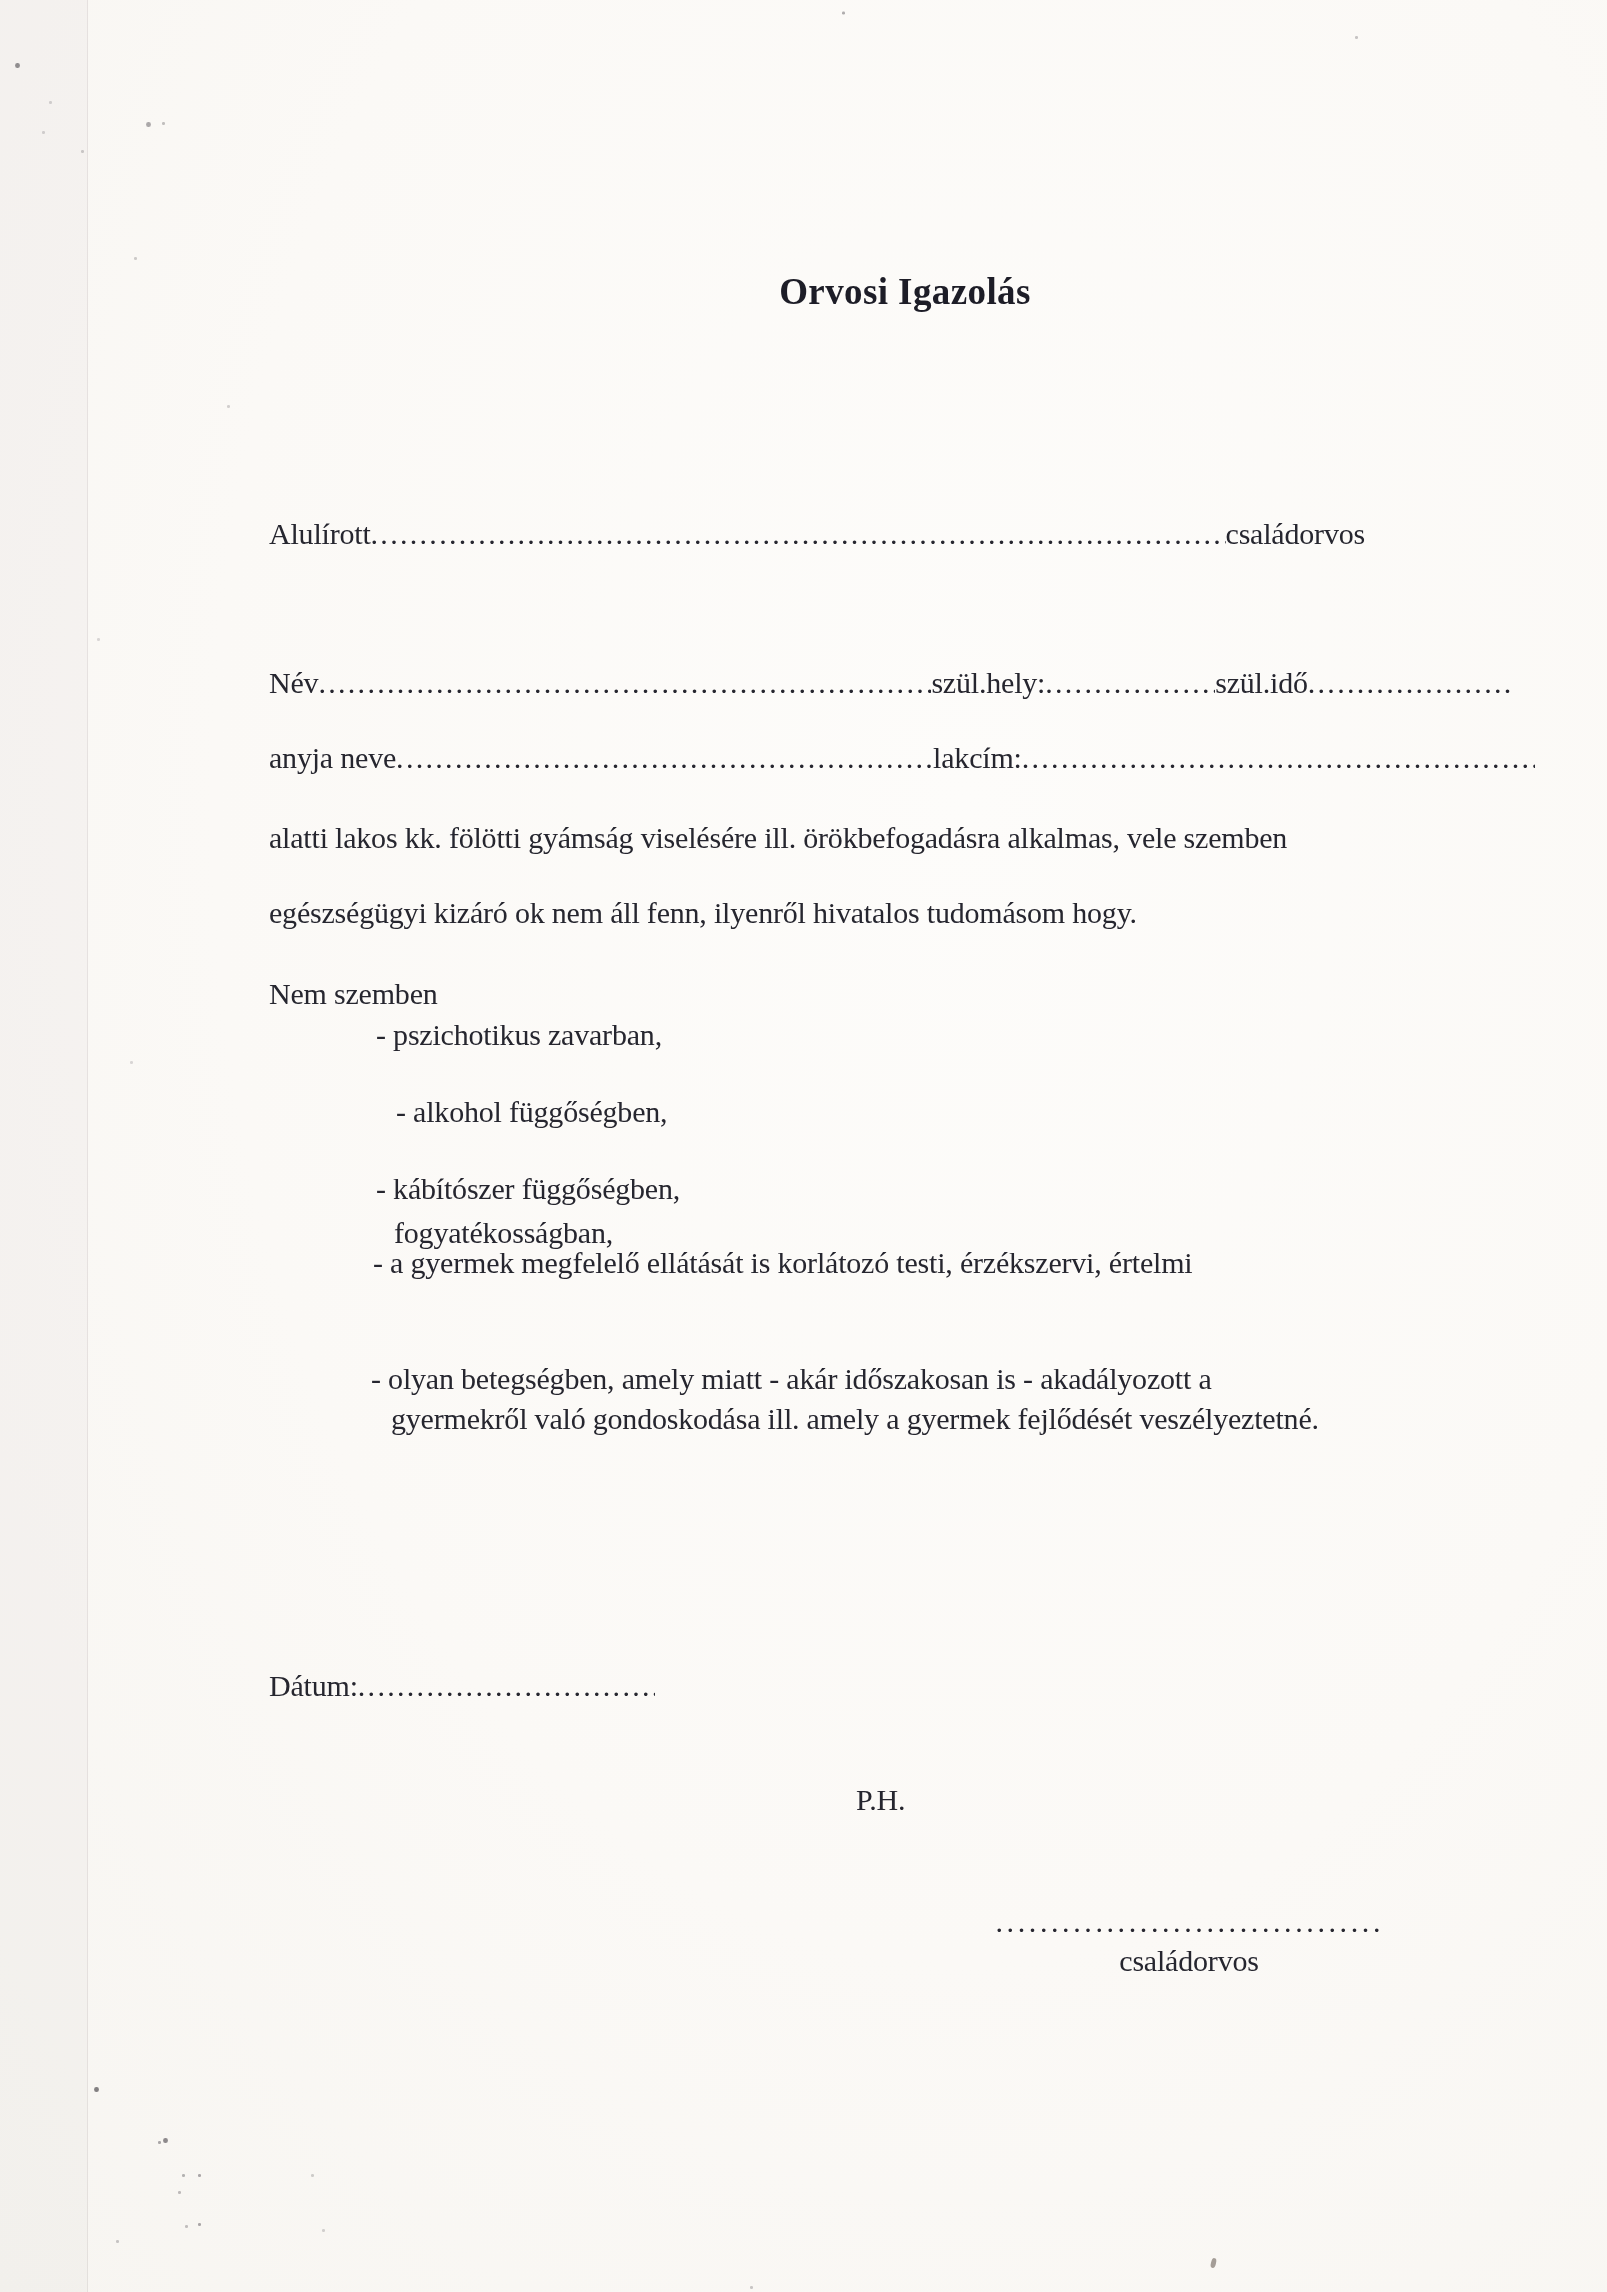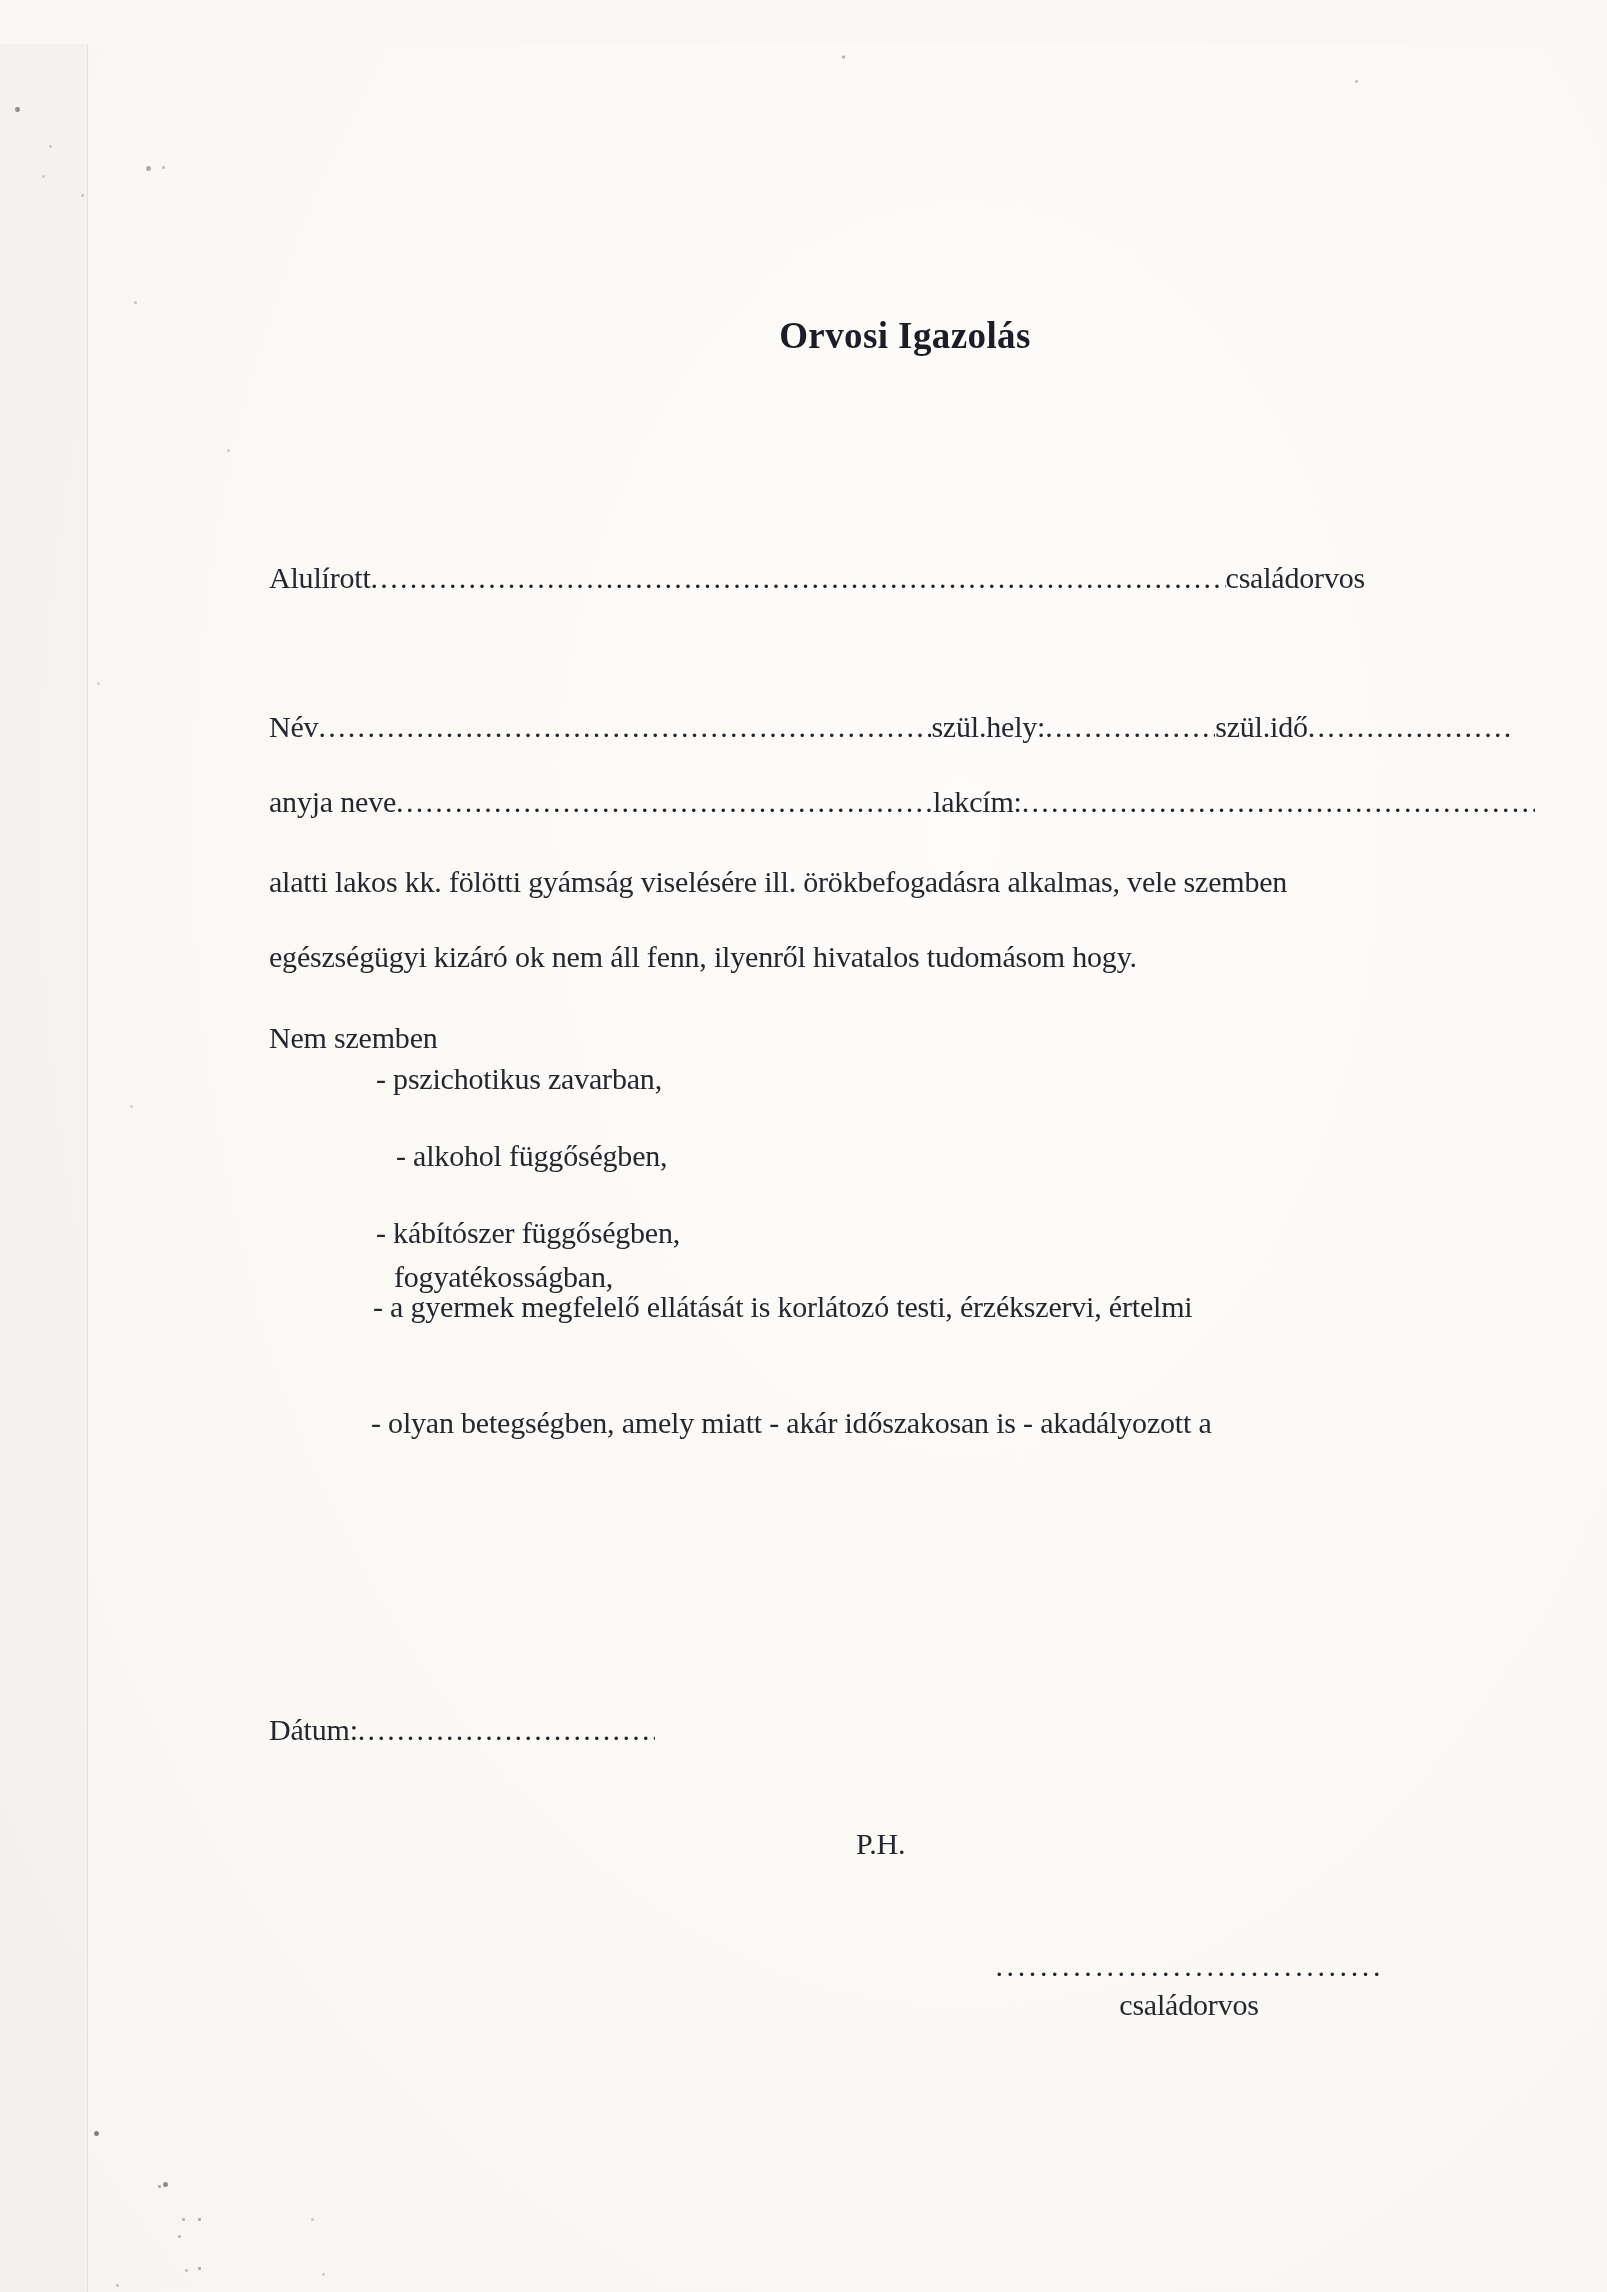--- a/index.html
+++ b/index.html
@@ -5,21 +5,20 @@
   html,body{margin:0;padding:0}
   body{
     width:1608px;height:2293px;position:relative;overflow:hidden;
     font-family:"Liberation Serif", "DejaVu Serif", serif;
     color:#26262f;
     background:#faf8f5;
   }
   .sheet{
     position:absolute;inset:0;
     background:radial-gradient(ellipse at 60% 35%, #fdfcfa 0%, #fbf9f6 55%, #f7f5f1 100%);
-    margin-top:44px;
   }
   .left-strip{
     position:absolute;left:0;top:0;width:87px;height:100%;
     background:rgba(205,197,192,0.10);
     border-right:0.9px solid rgba(170,160,158,0.20);
   }
   .line{
     position:absolute;
     font-size:30px;line-height:36px;letter-spacing:-0.2px;
     white-space:nowrap;color:#26262f;
@@ -97,20 +96,21 @@
   <div class="line" style="left:269px;top:976px">Nem szemben</div>
 
   <div class="line" style="left:376px;top:1017px">- pszichotikus zavarban,</div>
   <div class="line" style="left:396px;top:1094px">- alkohol függőségben,</div>
   <div class="line" style="left:376px;top:1171px">- kábítószer függőségben,</div>
 
   <div class="line" style="left:373px;top:1245px">- a gyermek megfelelő ellátását is korlátozó testi, érzékszervi, értelmi</div>
   <div class="line" style="left:394px;top:1215px">fogyatékosságban,</div>
 
   <div class="line" style="left:371px;top:1361px">- olyan betegségben, amely miatt - akár időszakosan is - akadályozott a</div>
+  <div class="line" style="left:391px;top:1401px">gyermekről való gondoskodása ill. amely a gyermek fejlődését veszélyeztetné.</div>
 
   <div class="line" style="left:269px;top:1668px">
     <span>Dátum:</span><span class="leader" style="width:297px">....................................................................................................................................................................................................................................</span>
   </div>
 
   <div class="line" style="left:856px;top:1782px">P.H.</div>
 
   <div class="sig-block sig-dots line" style="top:1904px">
     <span class="leader">....................................................................................................................................................................................................................................</span>
   </div>

